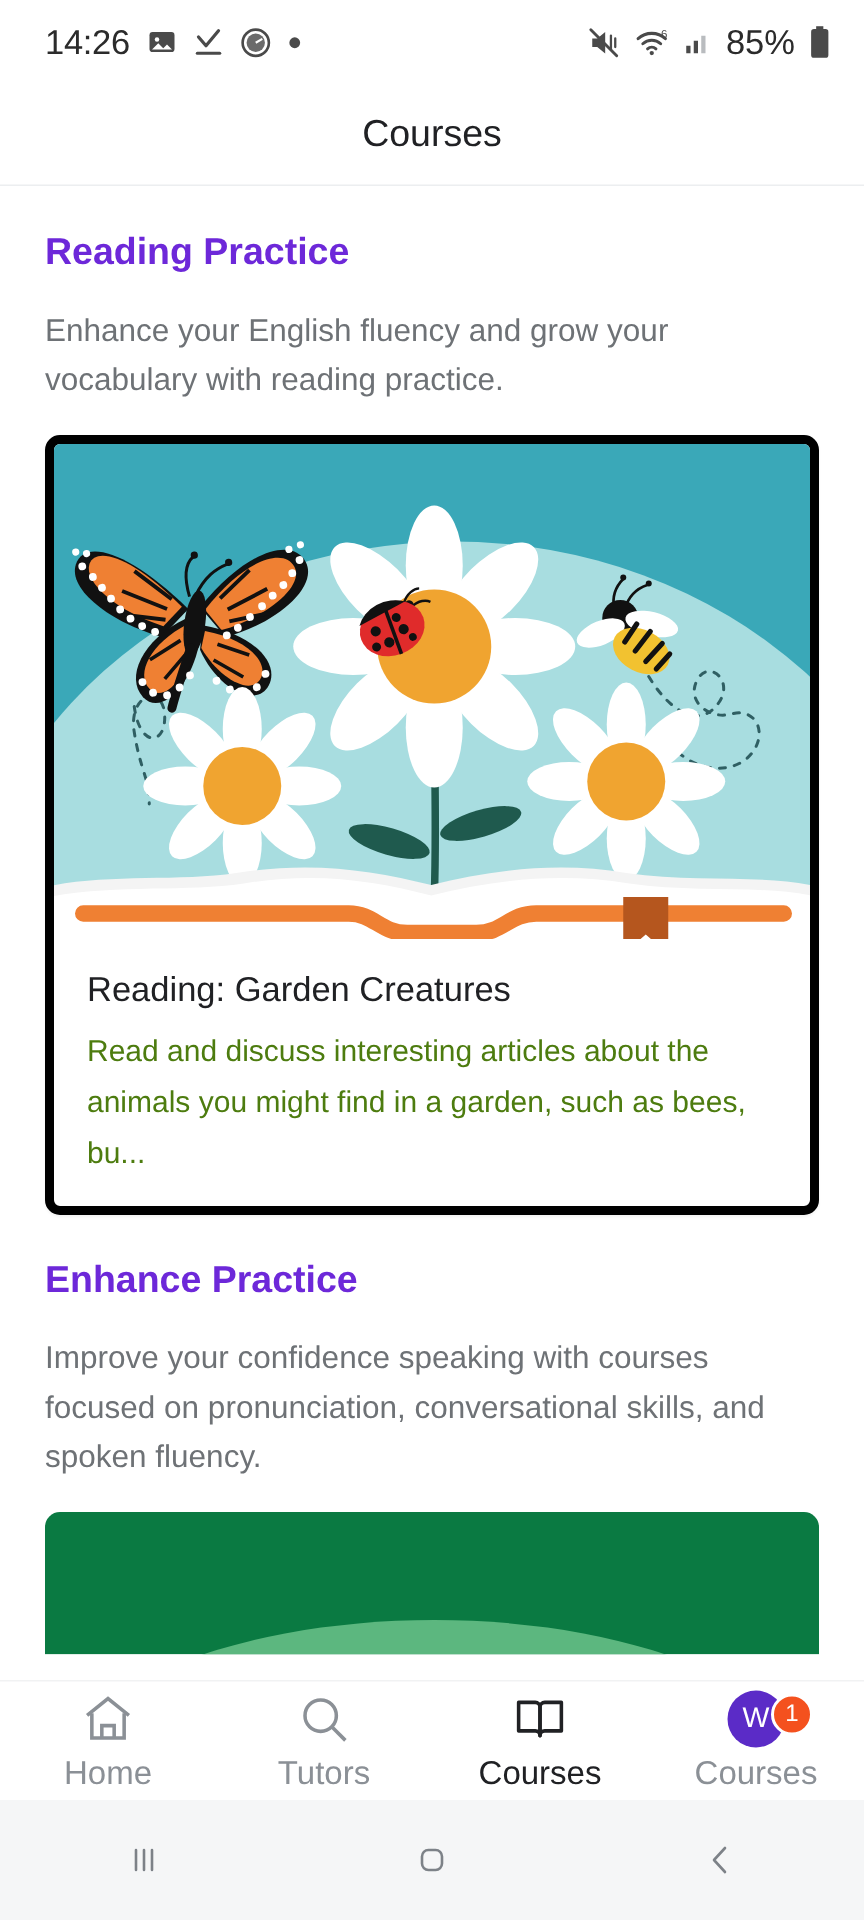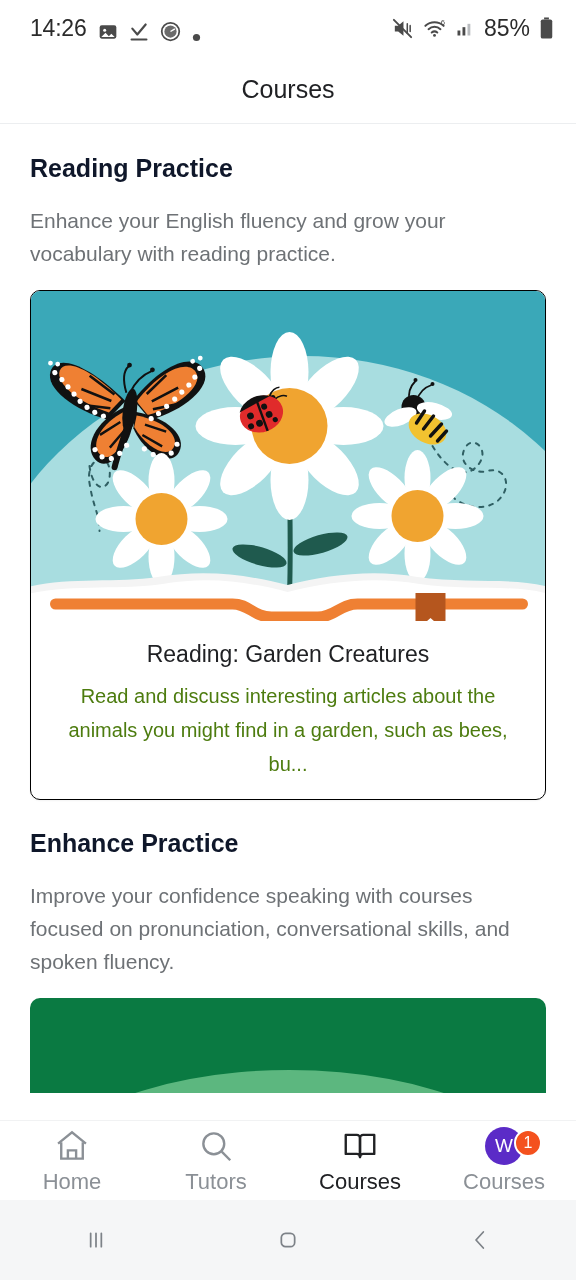--- a/index.html
+++ b/index.html
@@ -13,21 +13,21 @@
 
   
   .statusbar {
     height:56px;
     display:flex;
     align-items:center;
     justify-content:space-between;
     padding:0 22px 0 30px;
     background:#ffffff;
   }
-  .sb-left { display:flex; align-items:flex-end; gap:11px; }
+  .sb-left { display:flex; align-items:center; gap:11px; }
   .sb-time { font-size:23px; color:#2b2b2b; letter-spacing:-0.2px; }
   .sb-right { display:flex; align-items:center; gap:9px; }
   .sb-pct { font-size:23px; color:#2b2b2b; }
   .ic { display:inline-flex; align-items:center; justify-content:center; }
 
   
   .appbar {
     height:68px;
     display:flex; align-items:center; justify-content:center;
     background:#ffffff;
@@ -38,37 +38,36 @@
 
   
   .content {
     position:absolute;
     top:125px; left:0; right:0; bottom:160px;
     background:#ffffff;
     overflow:hidden;
   }
   .section { padding:0 30px; }
   .section-title {
-    font-size:25px; font-weight:bold; color:#0f172a;
+    font-size:25px; font-weight:bold; color:#6d28d9;
     margin-top:29px;
   }
   .section-sub {
     font-size:21px; color:#6e7276; line-height:33px;
     margin-top:21px;
   }
 
   
   .card {
     margin:20px 30px 0 30px;
     background:#ffffff;
-    border:1px solid #000000;
+    border:6px solid #000000;
     border-radius:10px;
     overflow:hidden;
     box-shadow:0 1px 2px rgba(0,0,0,0.05);
-    text-align:center;
   }
   .card-hero { position:relative; width:100%; height:330px; overflow:hidden; }
   .card-body { padding:20px 22px 18px 22px; }
   .card-title { font-size:23px; color:#202124; font-weight:400; }
   .card-desc {
     font-size:20px; color:#4d7c0f; line-height:34px; margin-top:11px;
   }
   .card-meta { font-size:19px; color:#9aa0a6; margin-top:2px; letter-spacing:0.3px; }
 
   

